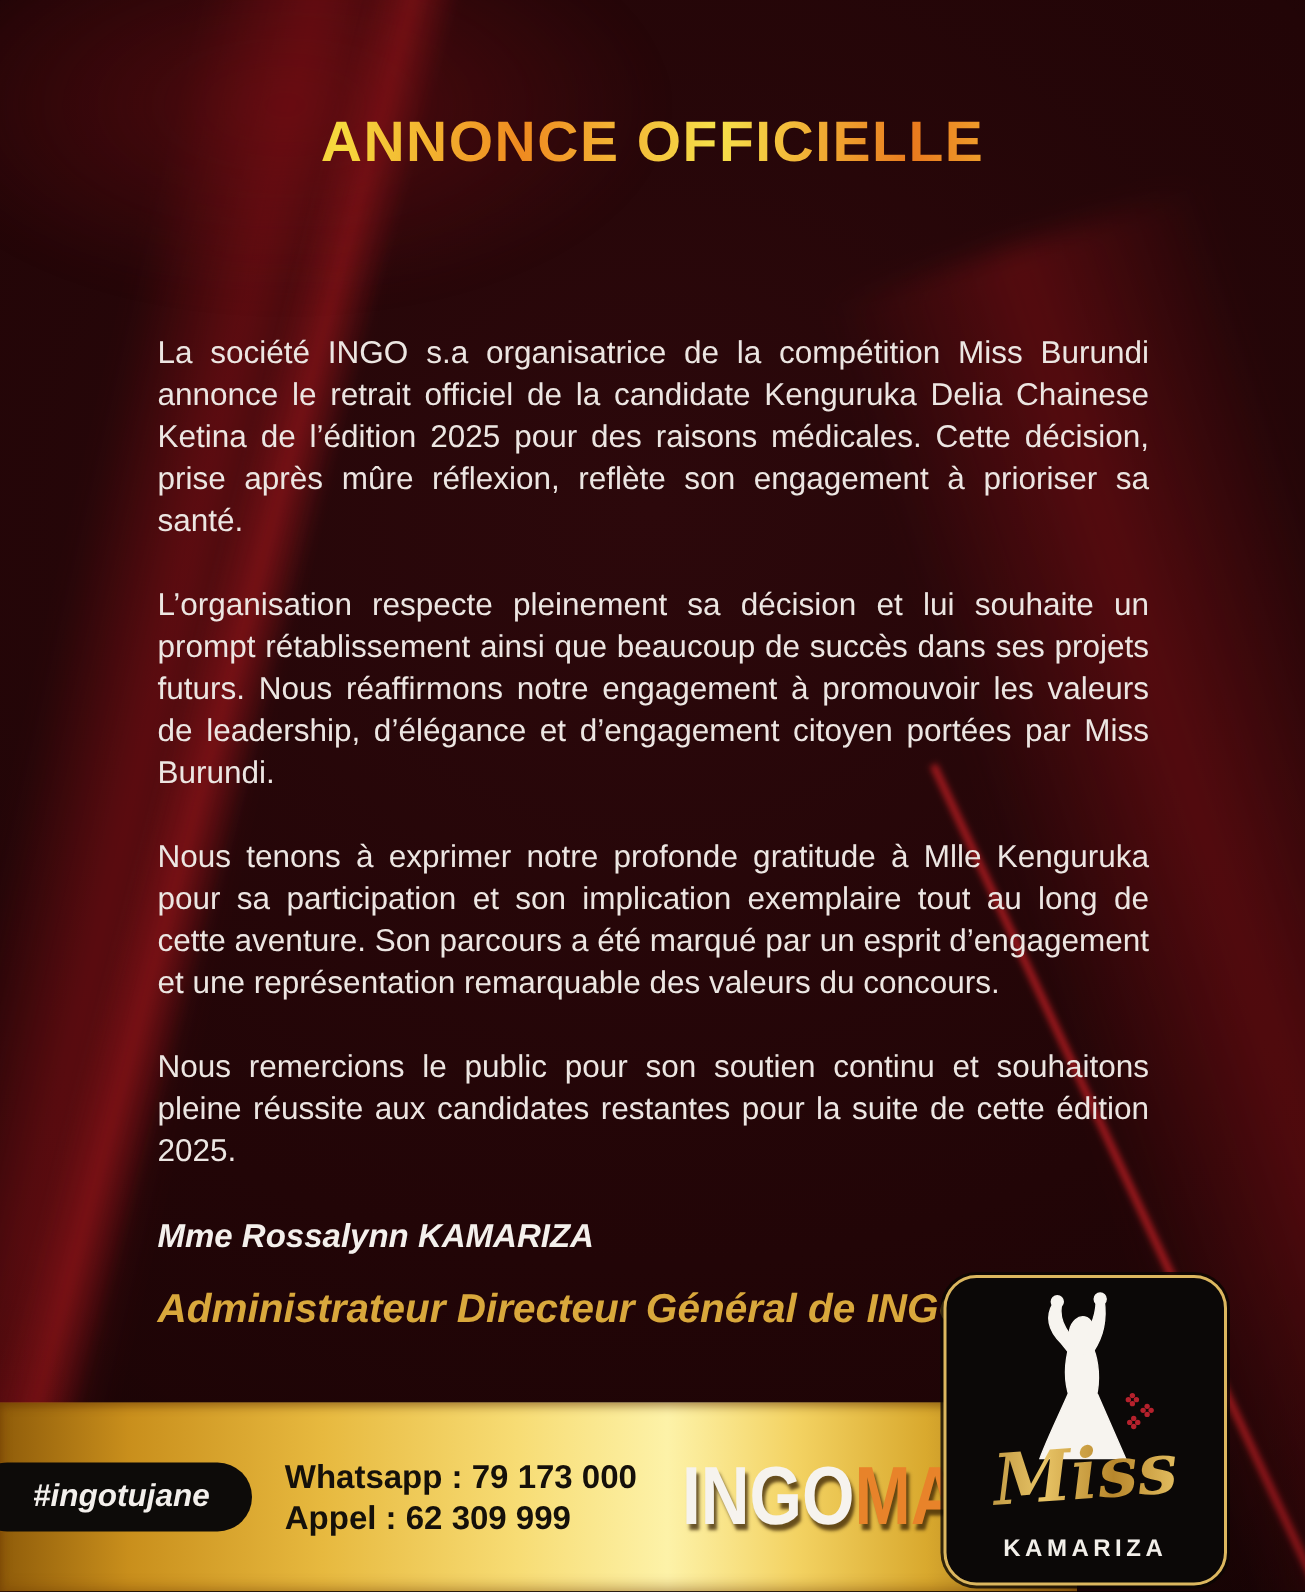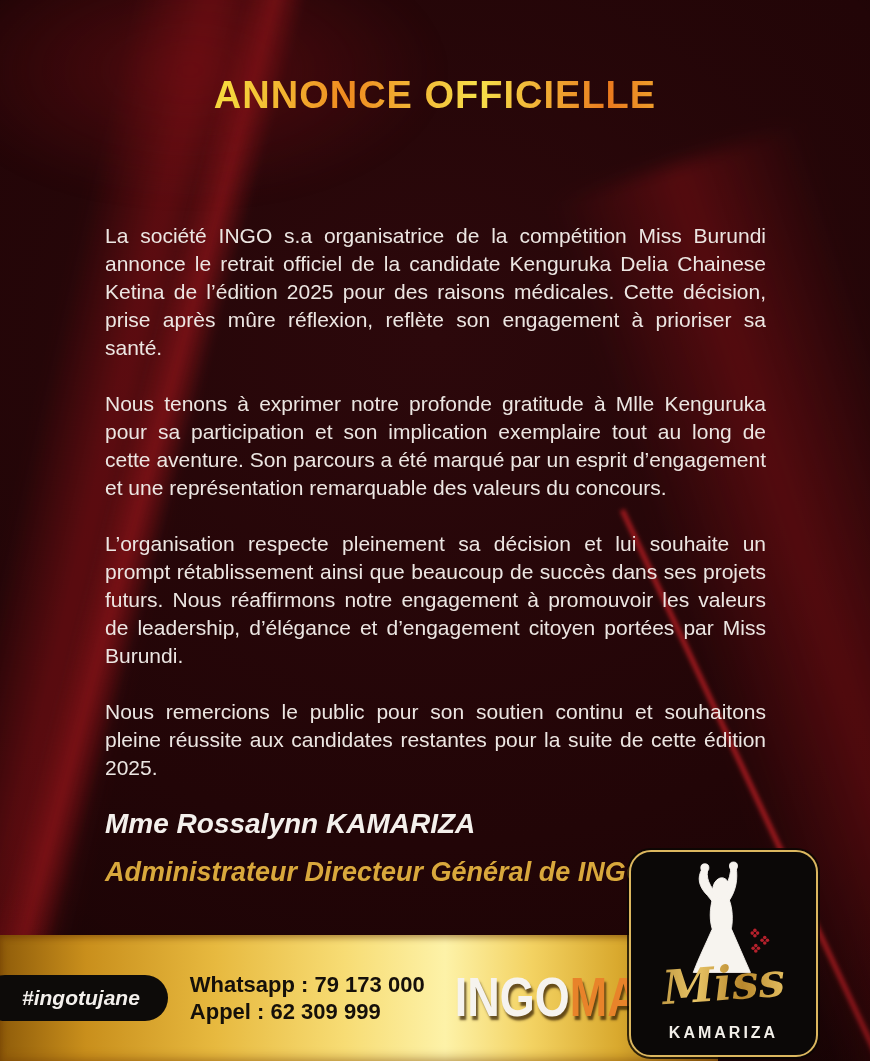--- a/index.html
+++ b/index.html
@@ -43,21 +43,21 @@
   }
   .subtitle .gold{color:#f2b637;}
 
   .bodytext{
     position:absolute;top:222px;left:105px;right:104px;
     color:#ece6e2;font-size:21px;line-height:28px;text-align:justify;
   }
   .bodytext p{margin:0 0 28px 0;}
 
   .signature{margin-top:1px;}
-  .sig-name{font-size:28px;font-weight:bold;font-style:italic;color:#f4f0ec;}
+  .sig-name{font-size:22px;font-weight:bold;font-style:italic;color:#f4f0ec;}
   .sig-title{font-size:27px;font-weight:bold;font-style:italic;color:#d9a83c;margin-top:20px;}
 
   .footer{
     position:absolute;left:0;bottom:0;width:718px;height:126px;
     background:linear-gradient(90deg,#8f5c0a 0%,#c98f1c 12%,#e7b93f 30%,#f7dc74 48%,
                #fdf2a8 62%,#f3d262 74%,#d9a92e 86%,#8a5a10 100%);
     box-shadow:inset 0 3px 6px rgba(90,45,0,.45), inset 0 -4px 8px rgba(120,65,5,.35);
     display:flex;align-items:center;
   }
   .hashtag-pill{
@@ -107,22 +107,22 @@
   <div class="streak s3"></div>
   <div class="streak s4"></div>
   <div class="streak s5"></div>
   <div class="vignette"></div>
 
   <h1 class="title">ANNONCE OFFICIELLE</h1>
 
 
   <div class="bodytext">
     <p>La société INGO s.a organisatrice de la compétition Miss Burundi annonce le retrait officiel de la candidate Kenguruka Delia Chainese Ketina de l’édition 2025 pour des raisons médicales. Cette décision, prise après mûre réflexion, reflète son engagement à prioriser sa santé.</p>
+    <p>L’organisation respecte pleinement sa décision et lui souhaite un prompt rétablissement ainsi que beaucoup de succès dans ses projets futurs. Nous réaffirmons notre engagement à promouvoir les valeurs de leadership, d’élégance et d’engagement citoyen portées par Miss Burundi.</p>
     <p>Nous tenons à exprimer notre profonde gratitude à Mlle Kenguruka pour sa participation et son implication exemplaire tout au long de cette aventure. Son parcours a été marqué par un esprit d’engagement et une représentation remarquable des valeurs du concours.</p>
-    <p>L’organisation respecte pleinement sa décision et lui souhaite un prompt rétablissement ainsi que beaucoup de succès dans ses projets futurs. Nous réaffirmons notre engagement à promouvoir les valeurs de leadership, d’élégance et d’engagement citoyen portées par Miss Burundi.</p>
     <p>Nous remercions le public pour son soutien continu et souhaitons pleine réussite aux candidates restantes pour la suite de cette édition 2025.</p>
 
     <div class="signature">
       <div class="sig-name">Mme Rossalynn KAMARIZA</div>
       <div class="sig-title">Administrateur Directeur Général de INGO s.a</div>
     </div>
   </div>
 
   <div class="footer">
     <div class="hashtag-pill">

